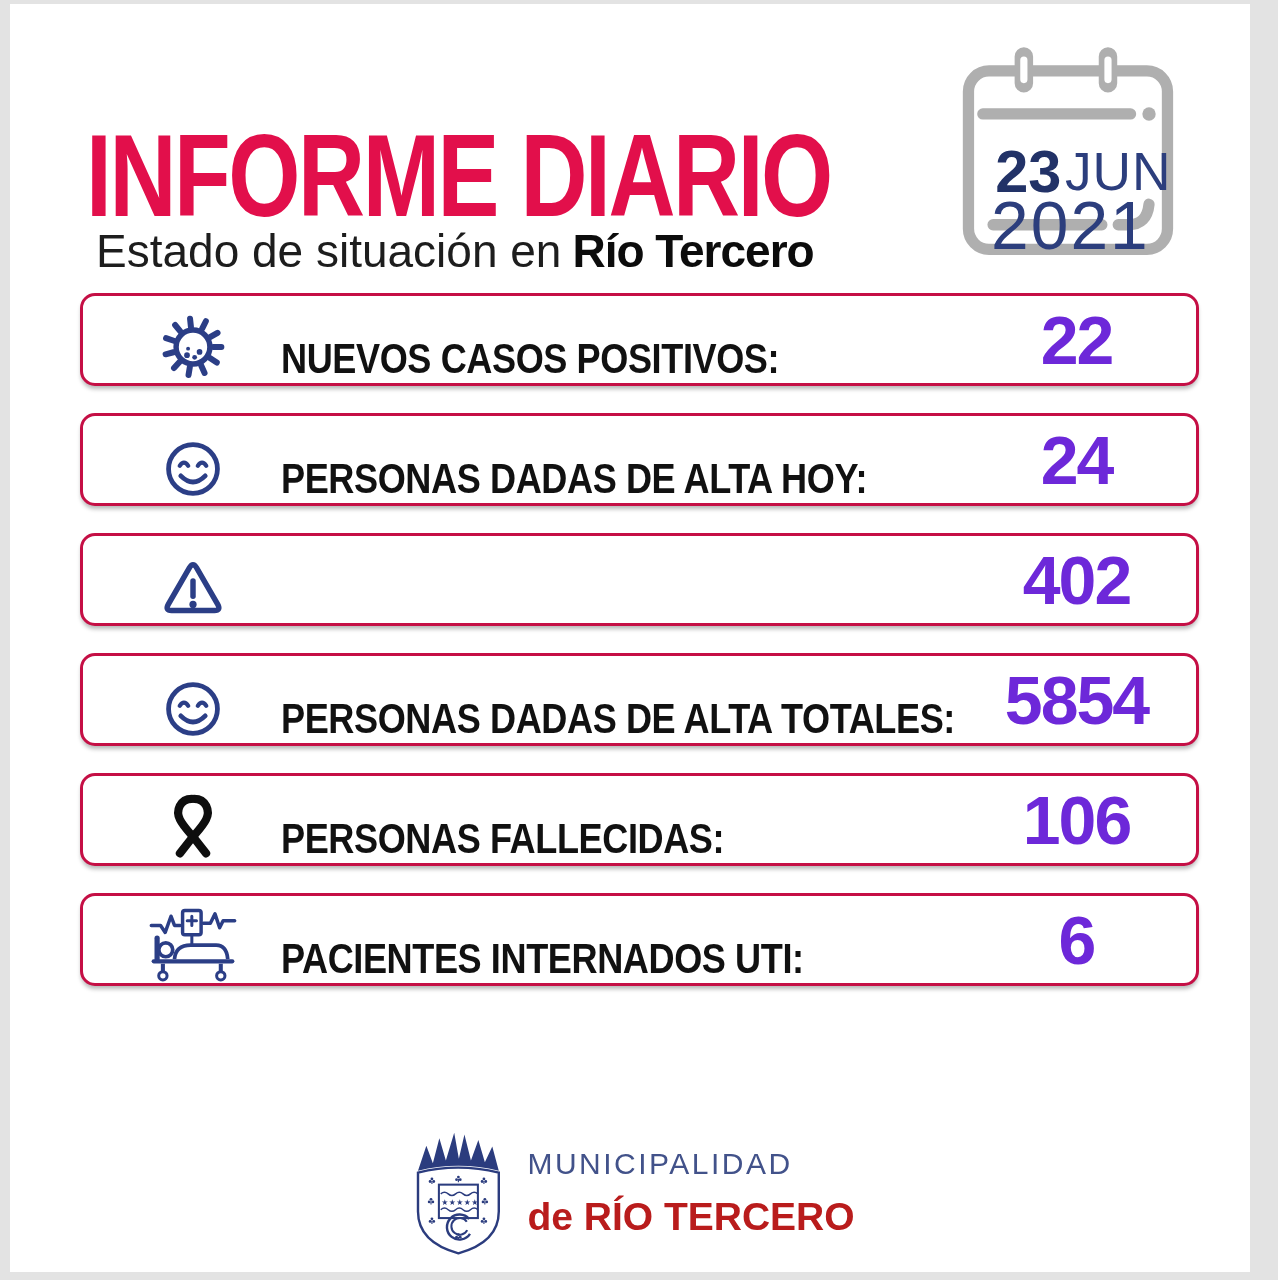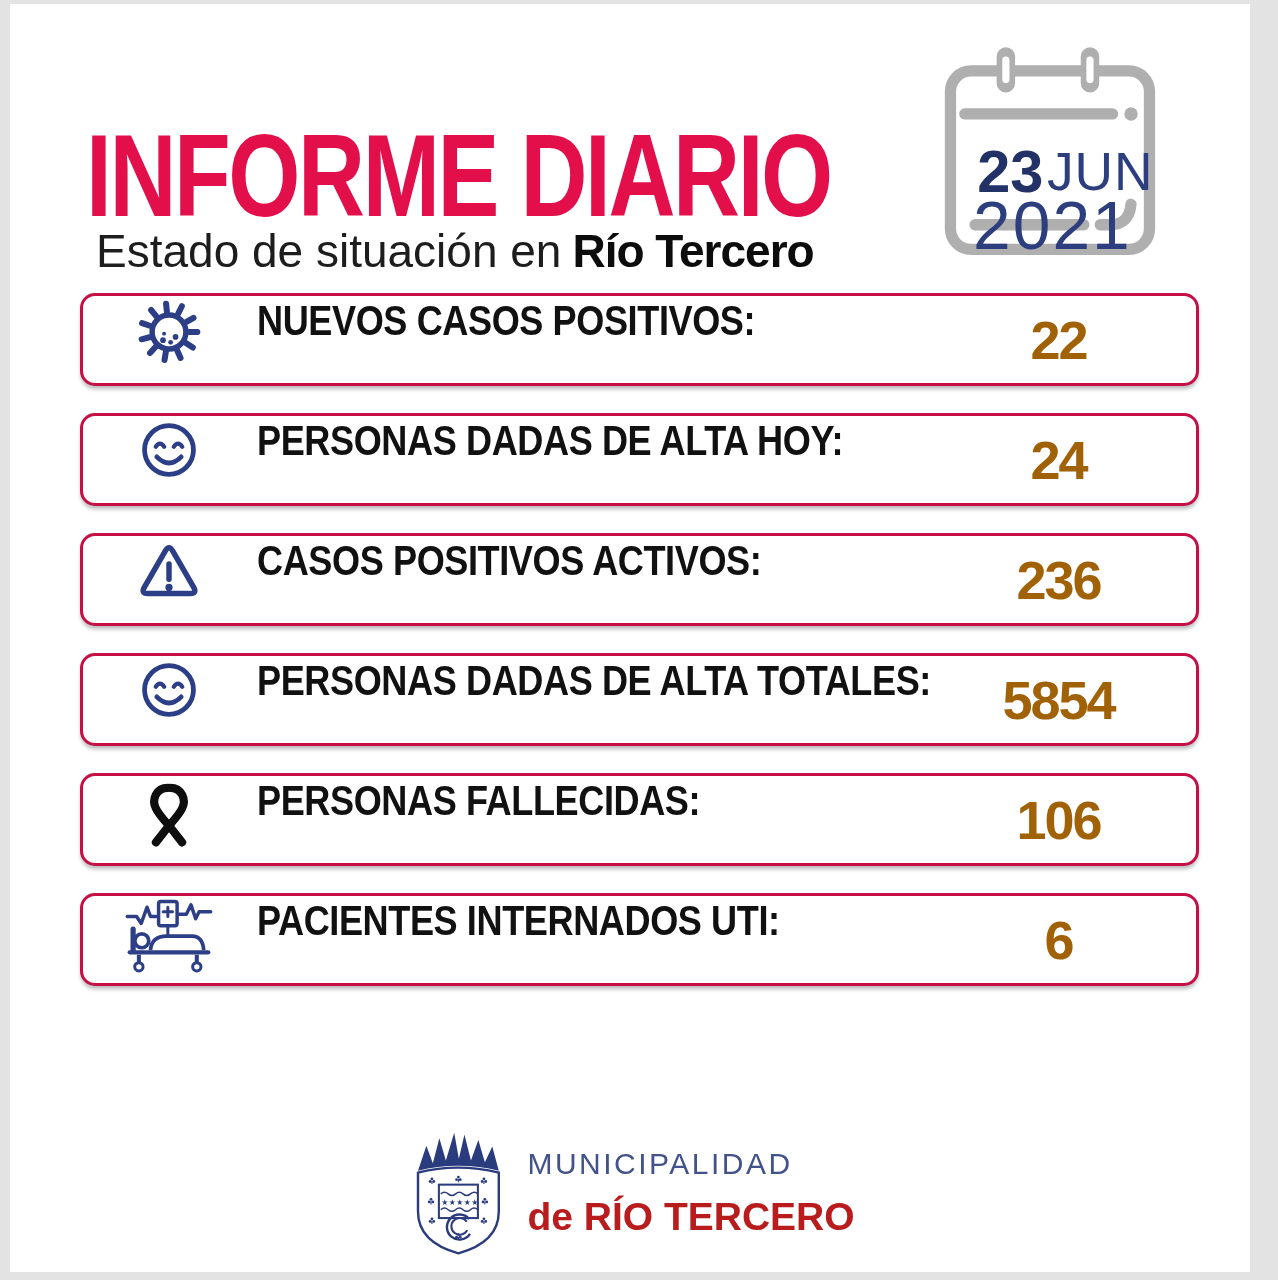--- a/index.html
+++ b/index.html
@@ -19,52 +19,52 @@
     letter-spacing:-3px;color:#E20F4B;white-space:nowrap;
     transform:scaleX(0.80);transform-origin:left top;
   }
   .subtitle{
     position:absolute;left:86px;top:222px;
     font-size:46px;line-height:1.1;color:#1d1d1d;white-space:nowrap;
   }
   .subtitle .sub-pre{margin-right:11px;}
   .subtitle .sub-bold{font-weight:700;color:#0c0c0c;letter-spacing:-1px;}
   
-  .calendar{position:absolute;top:32px;right:80px;width:238px;height:238px;}
+  .calendar{position:absolute;top:32px;right:62px;width:238px;height:238px;}
   .calendar svg{width:100%;height:100%;}
   
   .stack{
     position:absolute;left:70px;top:289px;width:1119px;
     display:flex;flex-direction:column;gap:27px;
   }
   .stat-row{
     position:relative;height:93px;box-sizing:border-box;
     background:#ffffff;border:3px solid #C50F45;border-radius:15px;
     box-shadow:0 4px 4px -1px rgba(0,0,0,0.28);
-    display:flex;align-items:flex-start;padding-left:40px;
+    display:flex;align-items:flex-end;padding-left:64px;
   }
   .stat-icon{width:92px;display:flex;align-items:center;justify-content:center;}
   .icon-navy{color:#2B3E86;}
   .icon-black{color:#0e0e0e;}
   .i-virus{width:72px;height:72px;}
   .i-smiley{width:68px;height:68px;}
   .i-warning{width:70px;height:70px;}
   .i-ribbon{width:48px;height:76px;}
   .i-hospital-bed{width:88px;height:78px;}
   .i-icu-bed{width:88px;height:78px;}
   .stat-label-wrap{margin-left:42px;flex:1;overflow:visible;}
   .stat-label{
     display:inline-block;white-space:nowrap;
     font-size:43px;font-weight:700;letter-spacing:-0.5px;color:#111111;
     transform:scaleX(0.84);transform-origin:left center;
   }
   .stat-value{
-    position:absolute;right:20px;top:0;bottom:0;width:235px;
+    position:absolute;right:2px;top:0;bottom:0;width:235px;
     display:flex;align-items:center;justify-content:center;
-    font-size:54px;font-weight:700;letter-spacing:-2px;color:#a16207;
+    font-size:68px;font-weight:700;letter-spacing:-2px;color:#6d28d9;
   }
   
   .footer{
     position:absolute;left:0;right:0;top:1124px;
     display:flex;align-items:center;justify-content:center;gap:18px;
   }
   .logo{width:104px;height:130px;color:#2B3C7E;}
   .org-text{display:flex;flex-direction:column;justify-content:center;}
   .org-line1{font-size:30px;font-weight:400;letter-spacing:2.5px;color:#42528A;}
   .org-line2{font-size:39px;font-weight:700;letter-spacing:0;color:#b91c1c;margin-top:14px;}
@@ -203,24 +203,21 @@
       </div>
       <div class="stat-value">24</div>
     </div>
 
     <div class="stat-row">
       <div class="stat-icon">
         <svg class="i-warning icon-navy">
             <use href="#sym-warning" xlink:href="#sym-warning"></use>
           </svg>
       </div>
-      <div class="stat-label-wrap">
-        <span class="stat-label">CASOS POSITIVOS ACTIVOS:</span>
-      </div>
-      <div class="stat-value">236</div>
+      <div class="stat-value">402</div>
     </div>
 
     <div class="stat-row">
       <div class="stat-icon">
         <svg class="i-smiley icon-navy">
             <use href="#sym-smiley" xlink:href="#sym-smiley"></use>
           </svg>
       </div>
       <div class="stat-label-wrap">
         <span class="stat-label">PERSONAS DADAS DE ALTA TOTALES:</span>

